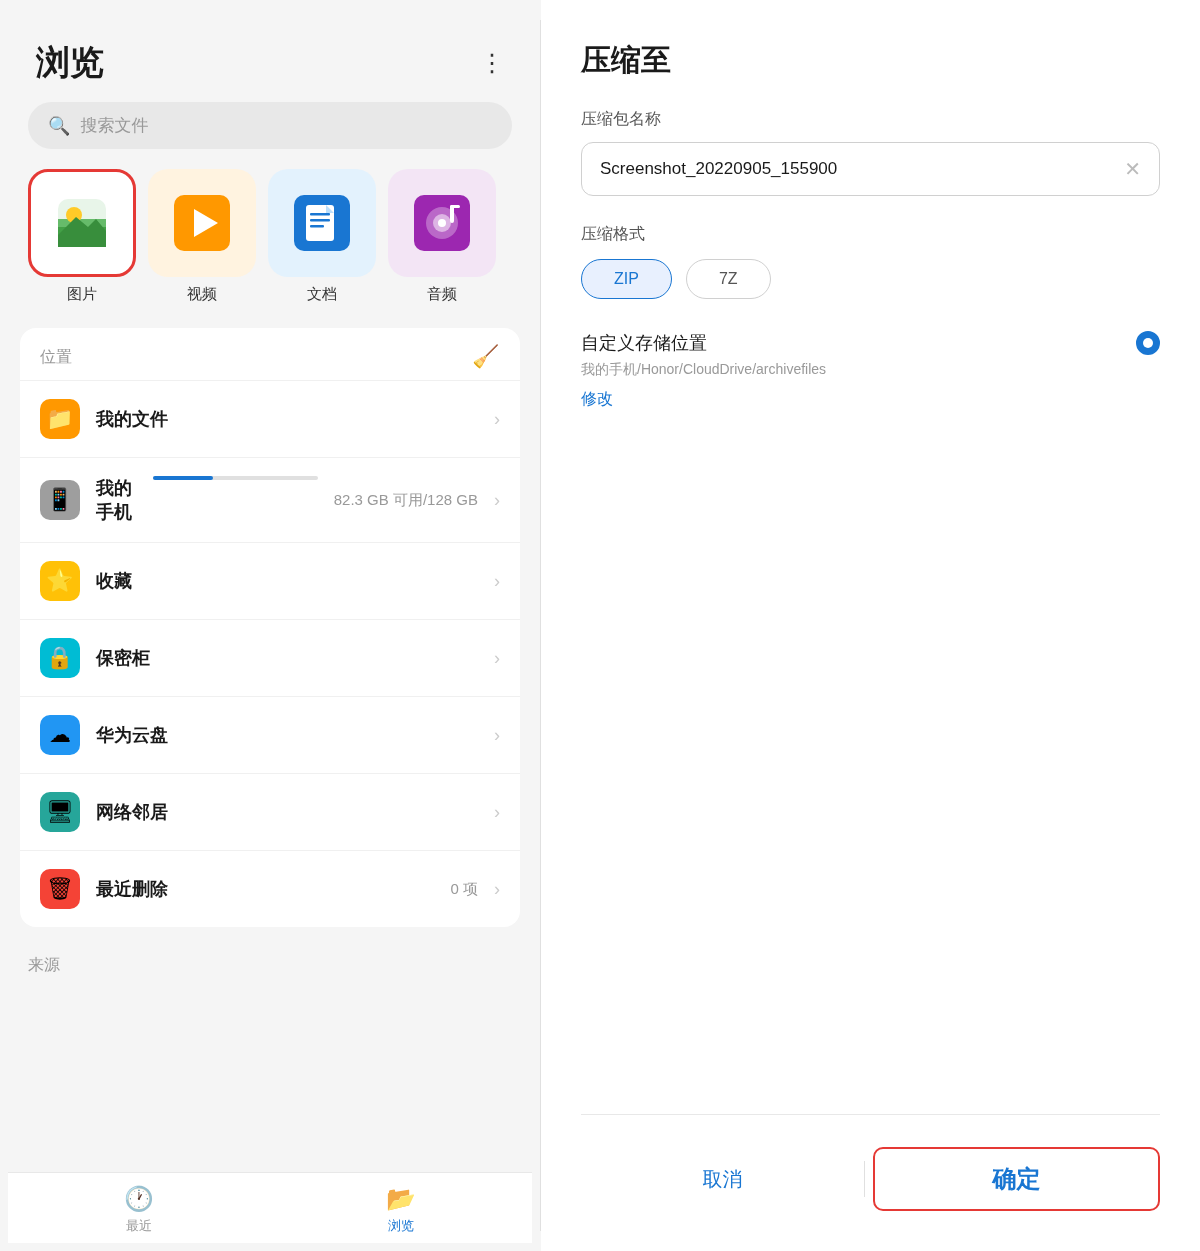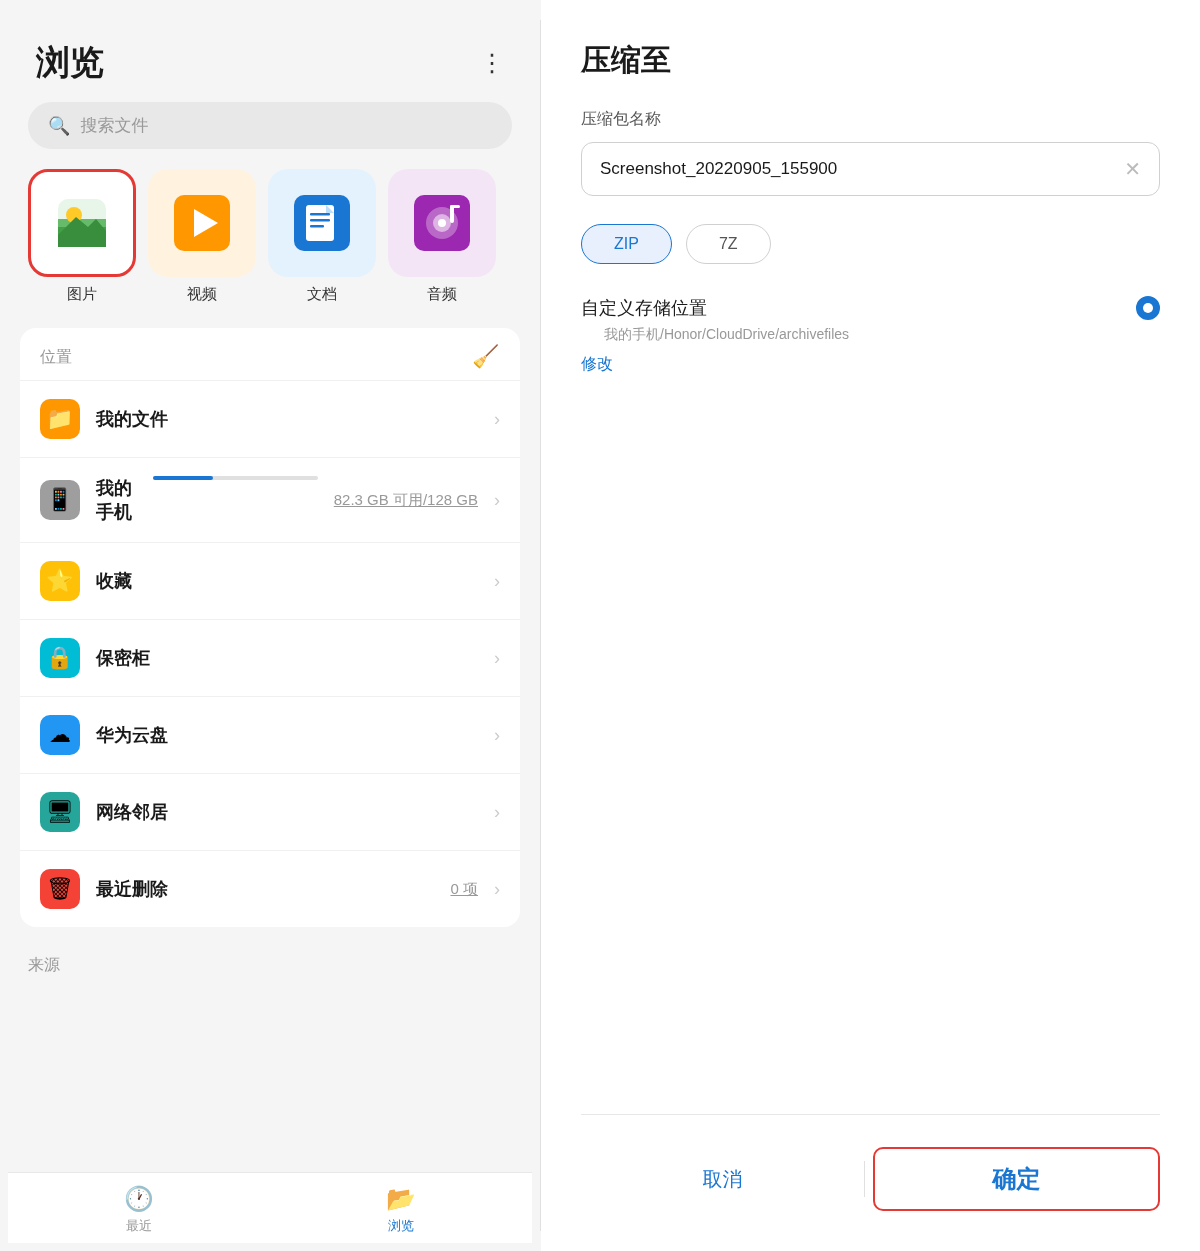--- a/index.html
+++ b/index.html
@@ -158,21 +158,20 @@
 
     .item-name {
       font-size: 18px;
       color: #1a1a1a;
       font-weight: 700;
     }
 
     .item-meta {
       font-size: 15px;
       color: #999;
-      text-decoration: underline;
     }
 
     .chevron {
       color: #ccc;
       font-size: 18px;
     }
 
     .phone-storage {
       display: flex;
       flex-direction: row;
@@ -351,21 +350,20 @@
       width: 10px;
       height: 10px;
       border-radius: 50%;
       background: white;
     }
 
     .storage-path {
       font-size: 14px;
       color: #999;
       margin-bottom: 10px;
-      margin-left: 23px;
     }
 
     .modify-link {
       font-size: 16px;
       color: #1976d2;
       cursor: pointer;
     }
 
     .spacer { flex: 1; }
 
@@ -566,20 +564,21 @@
 <div class="right-panel">
   <h2 class="right-title">压缩至</h2>
 
   <div class="field-label">压缩包名称</div>
 
   <div class="text-input-row">
     <span class="text-input-value">Screenshot_20220905_155900</span>
     <span class="clear-btn">✕</span>
   </div>
 
+  <div class="field-label format-label">压缩格式</div>
 
   <div class="format-options">
     <button class="format-btn selected">ZIP</button>
     <button class="format-btn">7Z</button>
   </div>
 
   <div class="storage-section">
     <div class="storage-section-header">
       <span class="storage-section-title">自定义存储位置</span>
       <div class="radio-circle">

